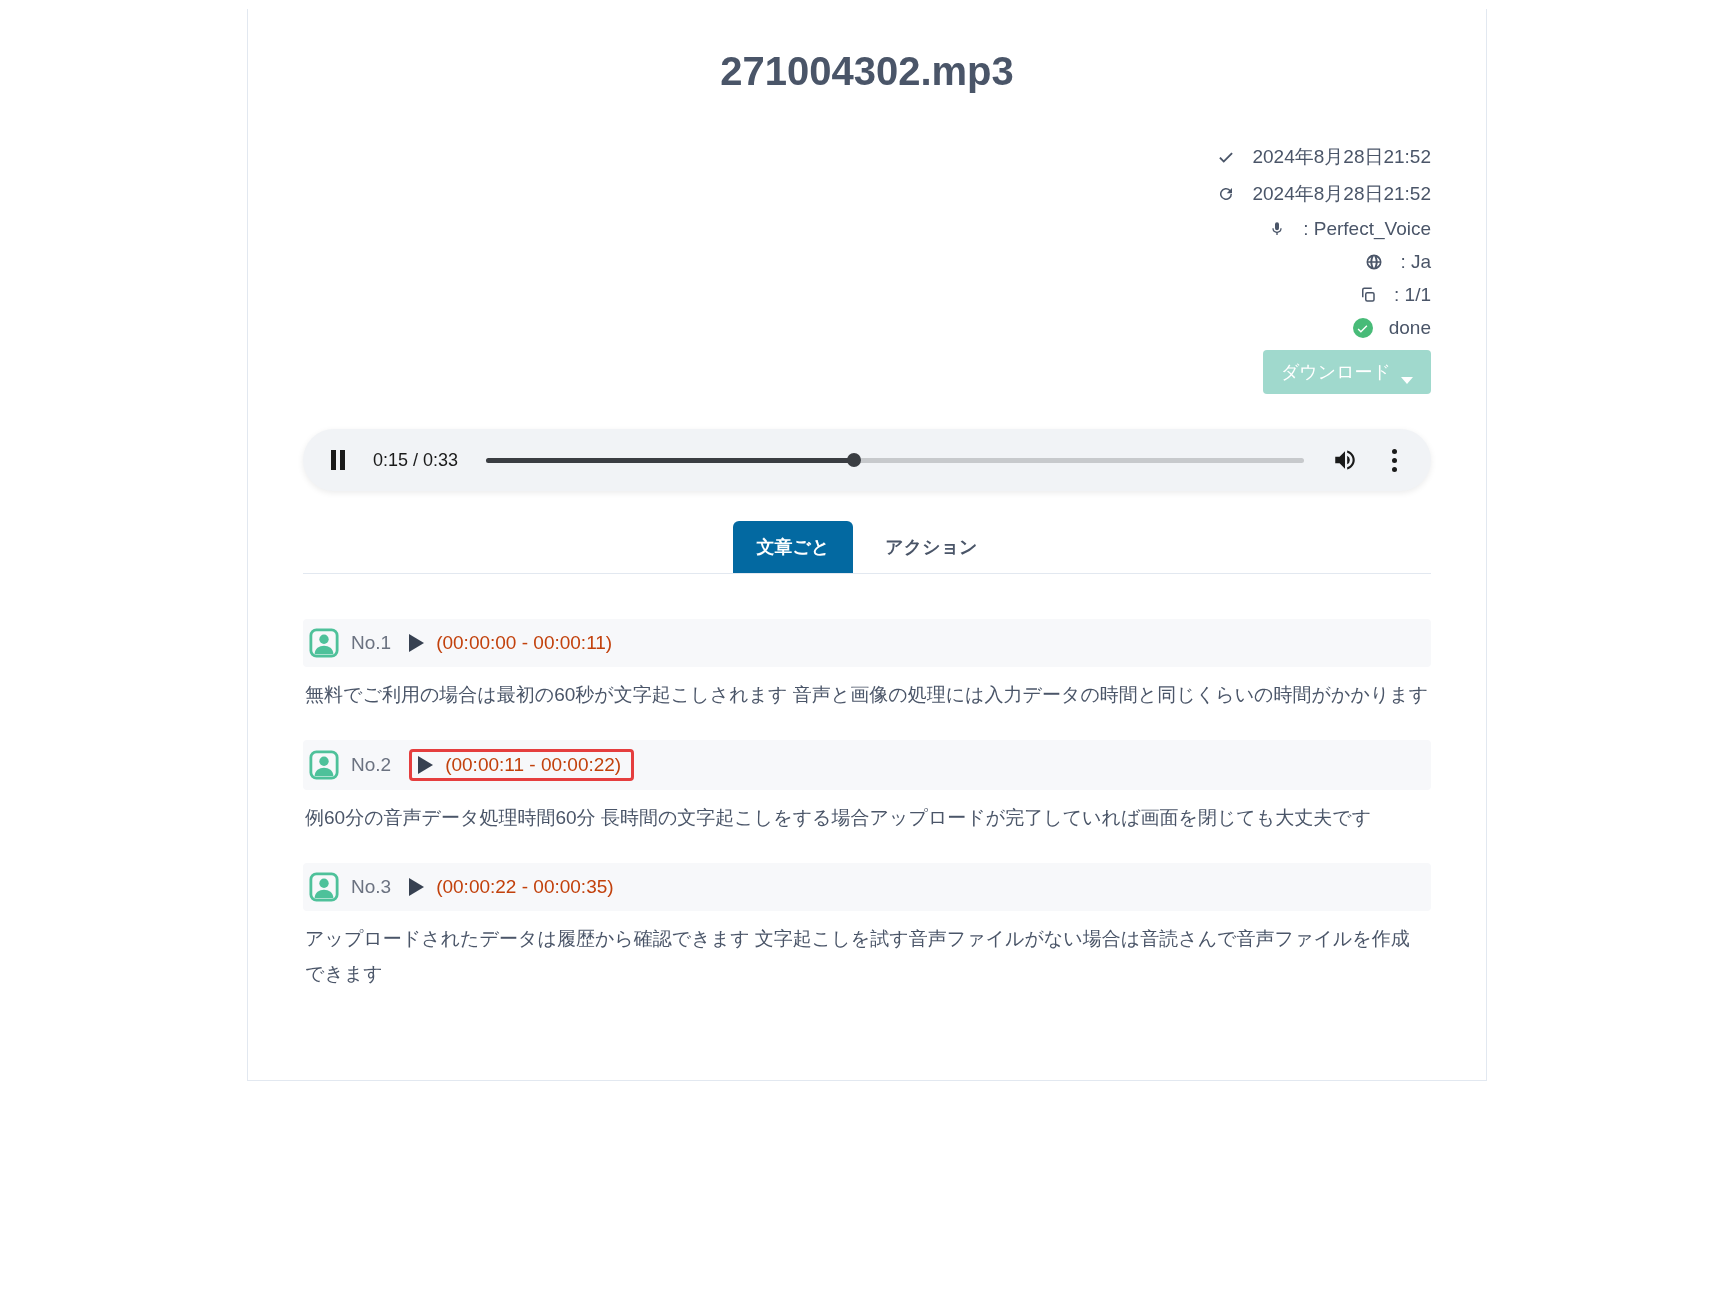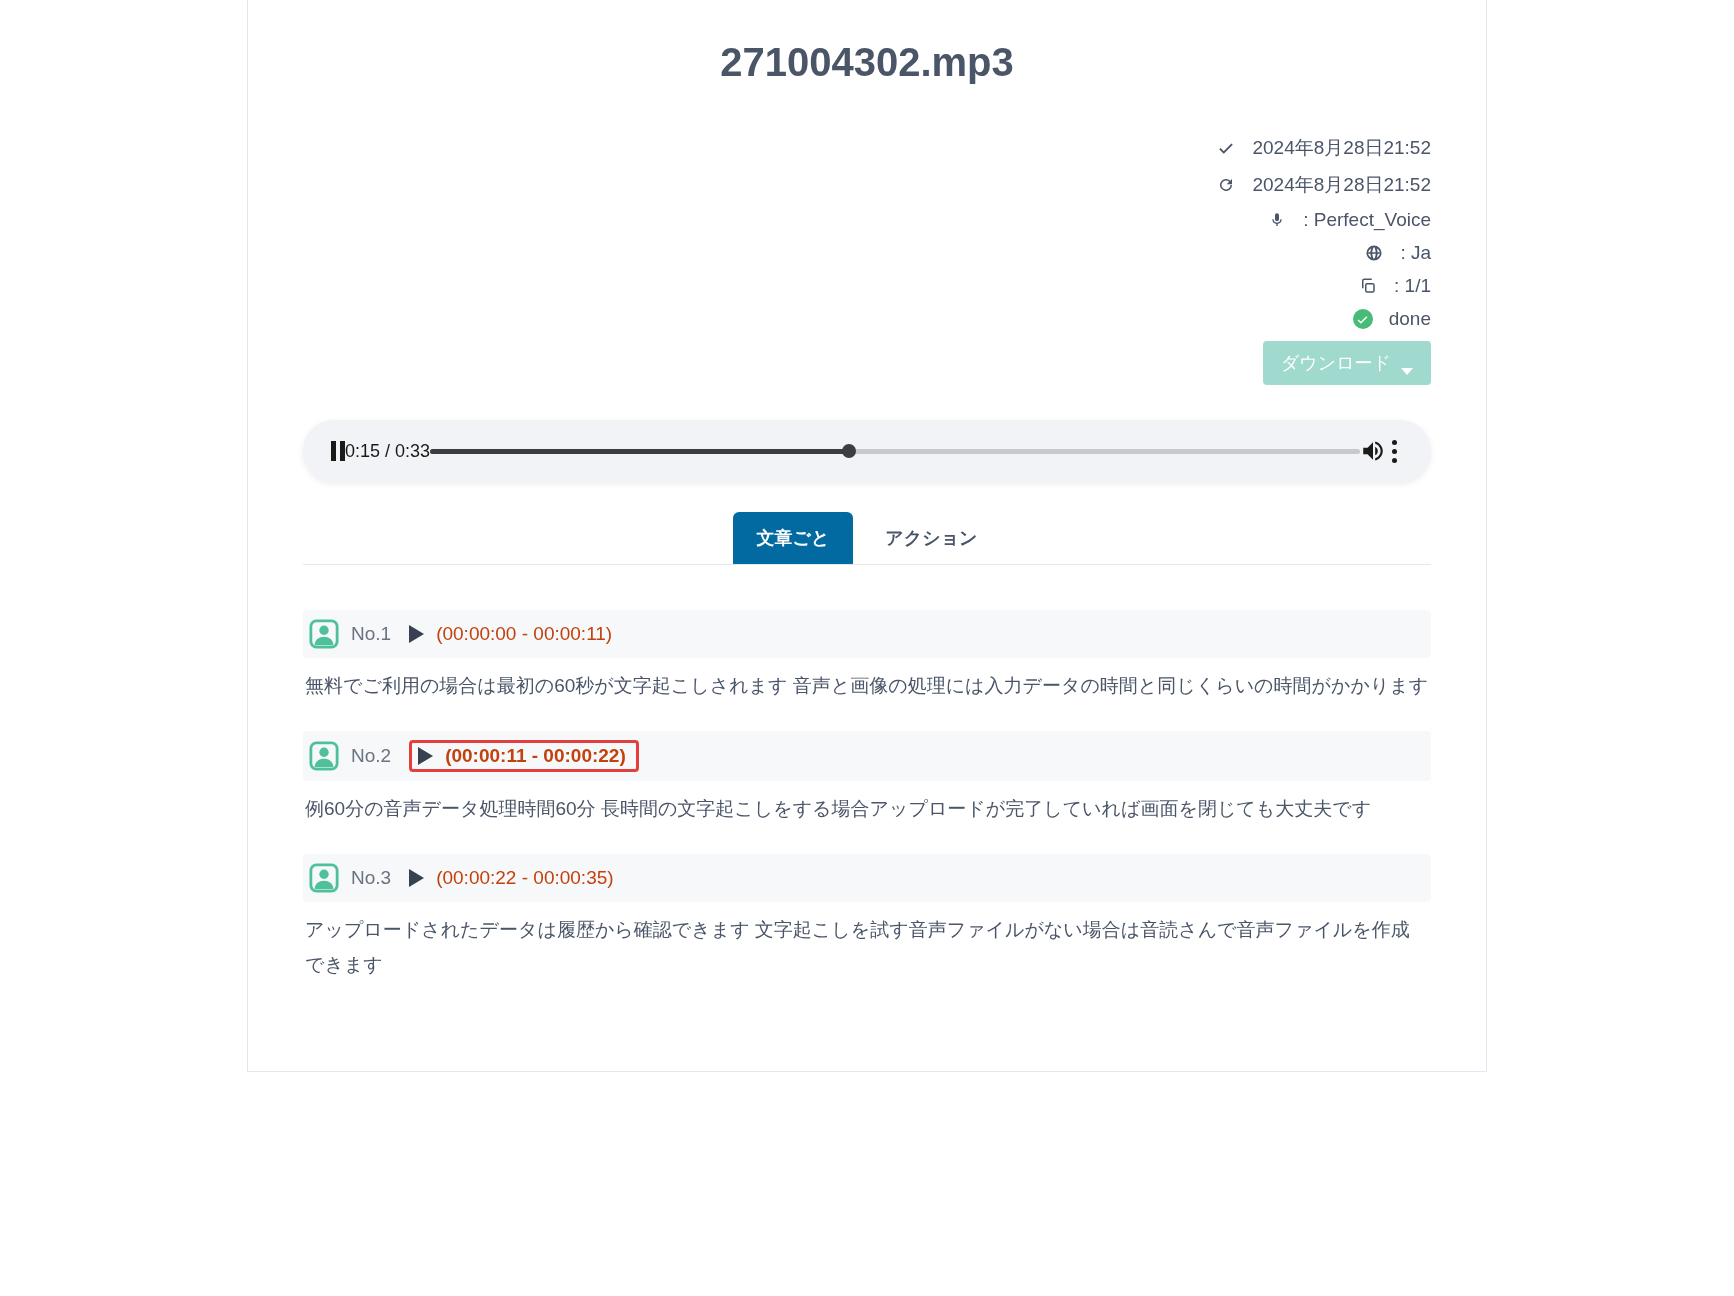--- a/index.html
+++ b/index.html
@@ -1,23 +1,23 @@
 <!DOCTYPE html>
 <html><head>
 <meta charset="utf-8">
 <style>
 * { box-sizing: border-box; margin: 0; padding: 0; }
 body { font-family: -apple-system, BlinkMacSystemFont, "Segoe UI", "Hiragino Sans", "Hiragino Kaku Gothic ProN", Meiryo, sans-serif; background: #fff; color: #4a5568; }
-.container { max-width: 1240px; margin: 0 auto; background: #fff; border: 1px solid #e2e8f0; border-top: none; padding: 40px 55px 60px; }
+.container { max-width: 1240px; margin: 9px auto; background: #fff; border: 1px solid #e2e8f0; border-top: none; padding: 40px 55px 60px; }
 .title { text-align: center; font-size: 40px; font-weight: 600; color: #4a5568; margin-bottom: 50px; }
 .meta { text-align: right; margin-bottom: 15px; }
 .meta-row { font-size: 19px; color: #4a5568; margin-bottom: 11px; display: flex; justify-content: flex-end; align-items: center; gap: 16px; }
 .meta-row .icon { display: inline-flex; align-items: center; justify-content: center; width: 20px; }
 .download-btn { display: inline-flex; align-items: flex-end; gap: 10px; background: #a0d9cd; color: #fff; padding: 10px 18px; font-size: 18px; border: none; border-radius: 4px; cursor: pointer; }
-.player { margin: 35px 0 30px; background: #f1f3f6; border-radius: 40px; padding: 18px 28px; display: flex; align-items: center; gap: 0; box-shadow: 0 2px 6px rgba(0,0,0,0.08); text-align: right; }
+.player { margin: 35px 0 30px; background: #f1f3f6; border-radius: 40px; padding: 18px 28px; display: flex; align-items: center; gap: 28px; box-shadow: 0 2px 6px rgba(0,0,0,0.08); text-align: right; }
 .player .pause-icon { display: flex; gap: 4px; cursor: pointer; }
 .player .pause-icon span { width: 5px; height: 20px; background: #1a1a1a; }
 .player .time { font-size: 18px; color: #1a1a1a; white-space: nowrap; }
 .player .track { flex: 1; height: 5px; background: #c7c9cc; border-radius: 3px; position: relative; cursor: pointer; }
 .player .track .progress { position: absolute; left: 0; top: 0; height: 100%; background: #3a3d42; border-radius: 3px; width: 45%; }
 .player .track .thumb { position: absolute; top: 50%; left: 45%; transform: translate(-50%, -50%); width: 14px; height: 14px; background: #3a3d42; border-radius: 50%; }
 .player .vol-icon, .player .more-icon { cursor: pointer; display: flex; align-items: center; }
 .tabs { display: flex; justify-content: center; border-bottom: 1px solid #e2e8f0; gap: 8px; }
 .tab { padding: 14px 24px; font-size: 18px; font-weight: 600; cursor: pointer; color: #4a5568; border-radius: 6px 6px 0 0; }
 .tab.active { background: #0369a1; color: #fff; }
@@ -148,21 +148,21 @@
       <div class="segment">
         <div class="segment-header">
           <span class="speaker-icon">
             <svg viewBox="0 0 32 32">
               <rect x="2" y="2" width="28" height="28" rx="6" fill="none" stroke="#4ec19a" stroke-width="3"></rect>
               <circle cx="16" cy="12" r="5" fill="#4ec19a"></circle>
               <path d="M6 28c0-6 5-9 10-9s10 3 10 9" fill="#4ec19a"></path>
             </svg>
           </span>
           <span class="seg-no">No.2</span>
-          <span class="highlight-box" style="display: inline-flex; align-items: center; gap: 12px; font-weight: bold;">
+          <span class="highlight-box" style="display: inline-flex; align-items: center; gap: 12px;">
             <span class="play-icon"></span>
             <span class="seg-time">(00:00:11 - 00:00:22)</span>
           </span>
         </div>
         <div class="seg-text">例60分の音声データ処理時間60分 長時間の文字起こしをする場合アップロードが完了していれば画面を閉じても大丈夫です</div>
       </div>
       <div class="segment">
         <div class="segment-header">
           <span class="speaker-icon">
             <svg viewBox="0 0 32 32">

